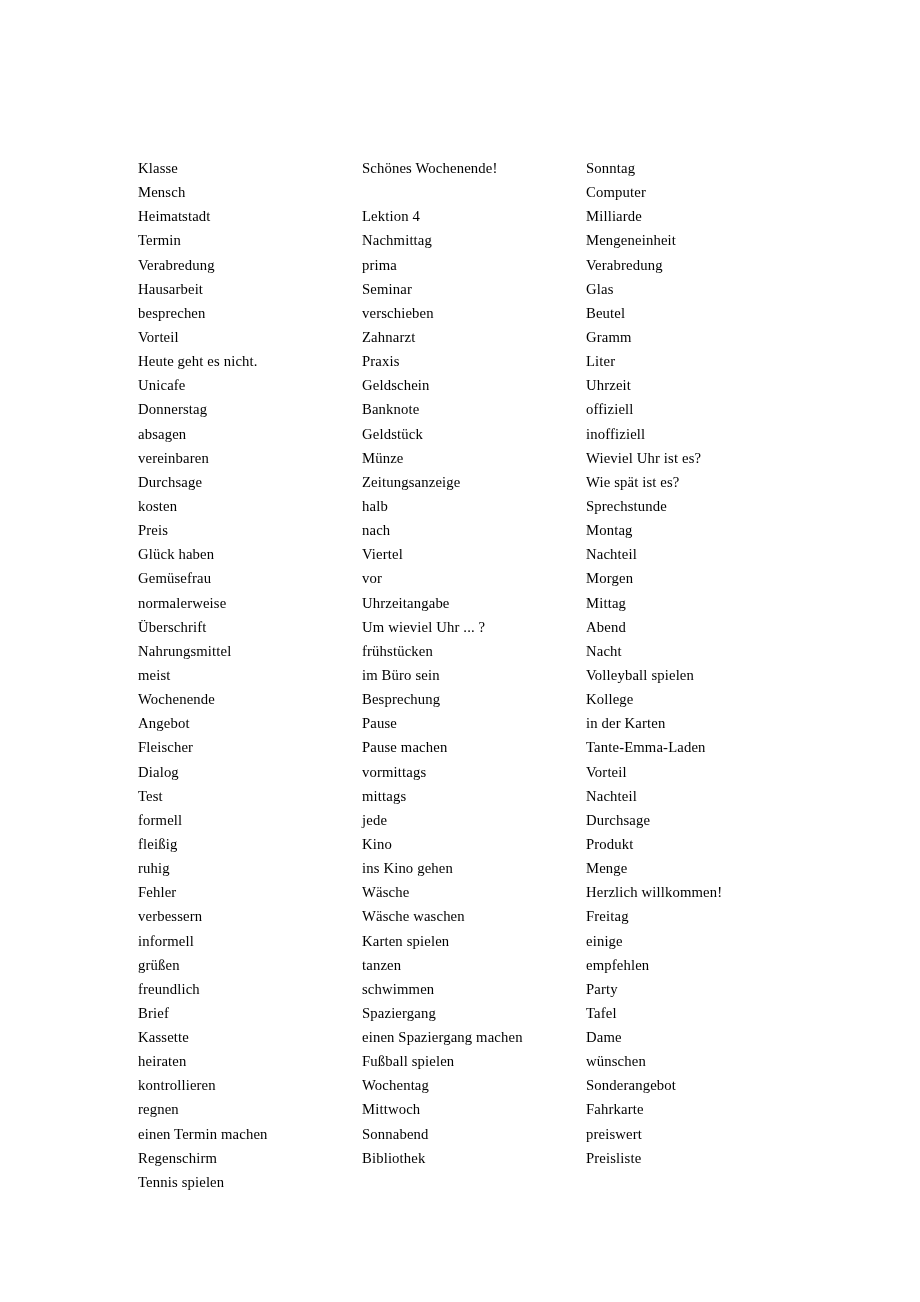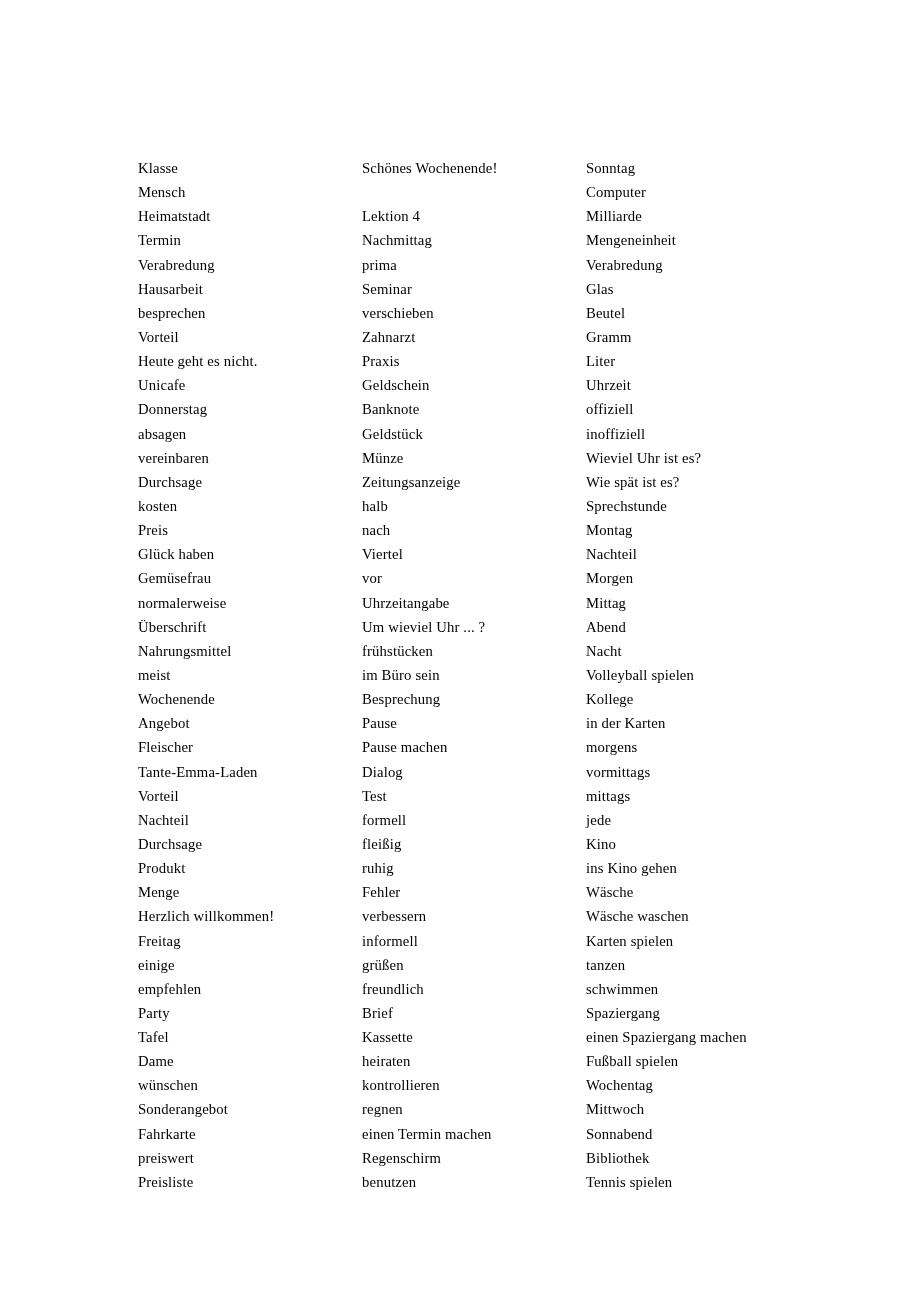--- a/index.html
+++ b/index.html
@@ -116,21 +116,20 @@
       <div class="vocab-cell">im Büro sein</div>
       <div class="vocab-cell">Volleyball spielen</div>
       <div class="vocab-cell">Wochenende</div>
       <div class="vocab-cell">Besprechung</div>
       <div class="vocab-cell">Kollege</div>
       <div class="vocab-cell">Angebot</div>
       <div class="vocab-cell">Pause</div>
       <div class="vocab-cell">in der Karten</div>
       <div class="vocab-cell">Fleischer</div>
       <div class="vocab-cell">Pause machen</div>
-      <div class="vocab-cell">morgens</div>
       <div class="vocab-cell">Tante-Emma-Laden</div>
       <div class="vocab-cell">Dialog</div>
       <div class="vocab-cell">vormittags</div>
       <div class="vocab-cell">Vorteil</div>
       <div class="vocab-cell">Test</div>
       <div class="vocab-cell">mittags</div>
       <div class="vocab-cell">Nachteil</div>
       <div class="vocab-cell">formell</div>
       <div class="vocab-cell">jede</div>
       <div class="vocab-cell">Durchsage</div>
@@ -169,16 +168,15 @@
       <div class="vocab-cell">Sonderangebot</div>
       <div class="vocab-cell">regnen</div>
       <div class="vocab-cell">Mittwoch</div>
       <div class="vocab-cell">Fahrkarte</div>
       <div class="vocab-cell">einen Termin machen</div>
       <div class="vocab-cell">Sonnabend</div>
       <div class="vocab-cell">preiswert</div>
       <div class="vocab-cell">Regenschirm</div>
       <div class="vocab-cell">Bibliothek</div>
       <div class="vocab-cell">Preisliste</div>
-      <div class="vocab-cell">benutzen</div>
       <div class="vocab-cell">Tennis spielen</div>
     </div>
 </div>
 
 </body></html>

